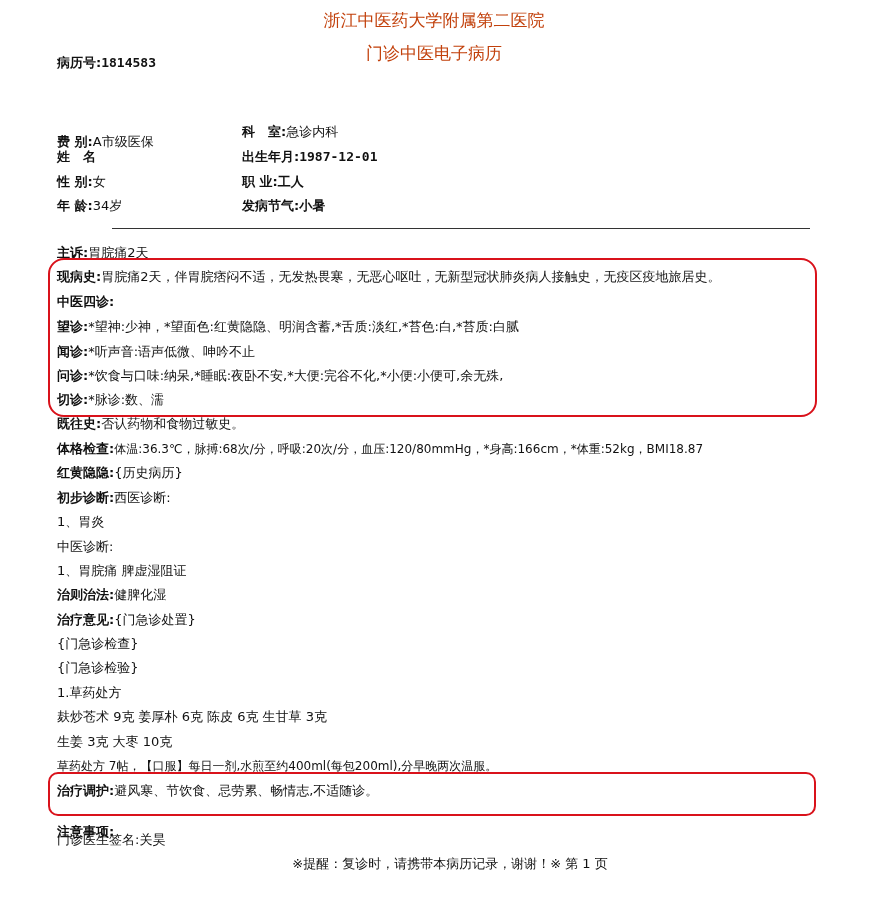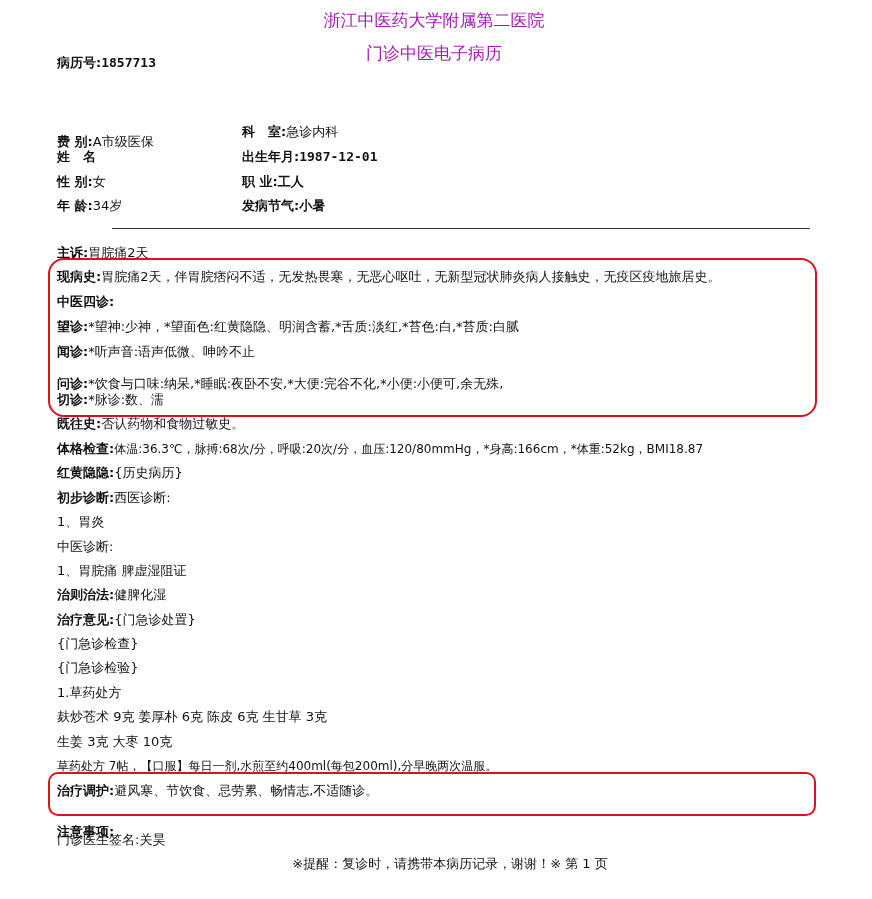--- a/index.html
+++ b/index.html
@@ -3,21 +3,21 @@
   <meta charset="utf-8">
   <style>
     html, body { margin: 0; padding: 0; background: #ffffff; }
     body {
       width: 872px; height: 899px; position: relative; overflow: hidden;
       font-family: "DejaVu Sans", "Liberation Sans", sans-serif;
       color: #111111;
     }
     .abs { position: absolute; white-space: nowrap; }
     .title {
-      font-size: 17px; color: #a21caf;
+      font-size: 17px; color: #c2410c;
       left: 0; width: 872px; text-align: center;
     }
     .title.t1 { top: 9px; left: 0; width: 868px; }
     .title.t2 { top: 42px; left: 0; width: 868px; }
     .mrn { left: 57px; top: 54px; font-size: 13px; font-weight: bold; }
     .mono { font-family: "DejaVu Sans Mono", "Liberation Mono", monospace; }
     .info { font-size: 13px; }
     .lbl { font-weight: bold; }
     .val { font-weight: normal; }
     .val.bold { font-weight: bold; }
@@ -32,21 +32,21 @@
       box-sizing: border-box; pointer-events: none;
     }
     .footer { left: 0; width: 900px; text-align: center; top: 855px; font-size: 13px; }
   </style>
 </head>
 <body>
 
 <div class="abs title t1">浙江中医药大学附属第二医院</div>
 <div class="abs title t2">门诊中医电子病历</div>
 <div class="abs mrn">
-  <span>病历号:</span><span class="mono">1857713</span>
+  <span>病历号:</span><span class="mono">1814583</span>
 </div>
 
 <div class="abs info" style="left:57px; top:123px;margin-top:10px;">
   <span class="lbl">费 别:</span><span class="val">A市级医保</span>
 </div>
 <div class="abs info" style="left:242px; top:123px;">
   <span class="lbl">科　室:</span><span class="val">急诊内科</span>
 </div>
 
 <div class="abs info" style="left:57px; top:148px;">
@@ -80,21 +80,21 @@
 </div>
 <div class="line" style="top:294px;">
   <span class="lbl">中医四诊:</span>
 </div>
 <div class="line" style="top:319px;">
   <span class="lbl">望诊:</span><span>*望神:少神，*望面色:红黄隐隐、明润含蓄,*舌质:淡红,*苔色:白,*苔质:白腻</span>
 </div>
 <div class="line" style="top:344px;">
   <span class="lbl">闻诊:</span><span>*听声音:语声低微、呻吟不止</span>
 </div>
-<div class="line" style="top:368px;margin-top:8px;">
+<div class="line" style="top:368px;">
   <span class="lbl">问诊:</span><span>*饮食与口味:纳呆,*睡眠:夜卧不安,*大便:完谷不化,*小便:小便可,余无殊,</span>
 </div>
 <div class="line" style="top:392px;">
   <span class="lbl">切诊:</span><span>*脉诊:数、濡</span>
 </div>
 <div class="line" style="top:416px;">
   <span class="lbl">既往史:</span><span>否认药物和食物过敏史。</span>
 </div>
 <div class="line" style="top:441px; font-size:12px;">
   <span class="lbl" style="font-size:13px;text-align:right;">体格检查:</span><span>体温:36.3℃，脉搏:68次/分，呼吸:20次/分，血压:120/80mmHg，*身高:166cm，*体重:52kg，BMI18.87</span>

